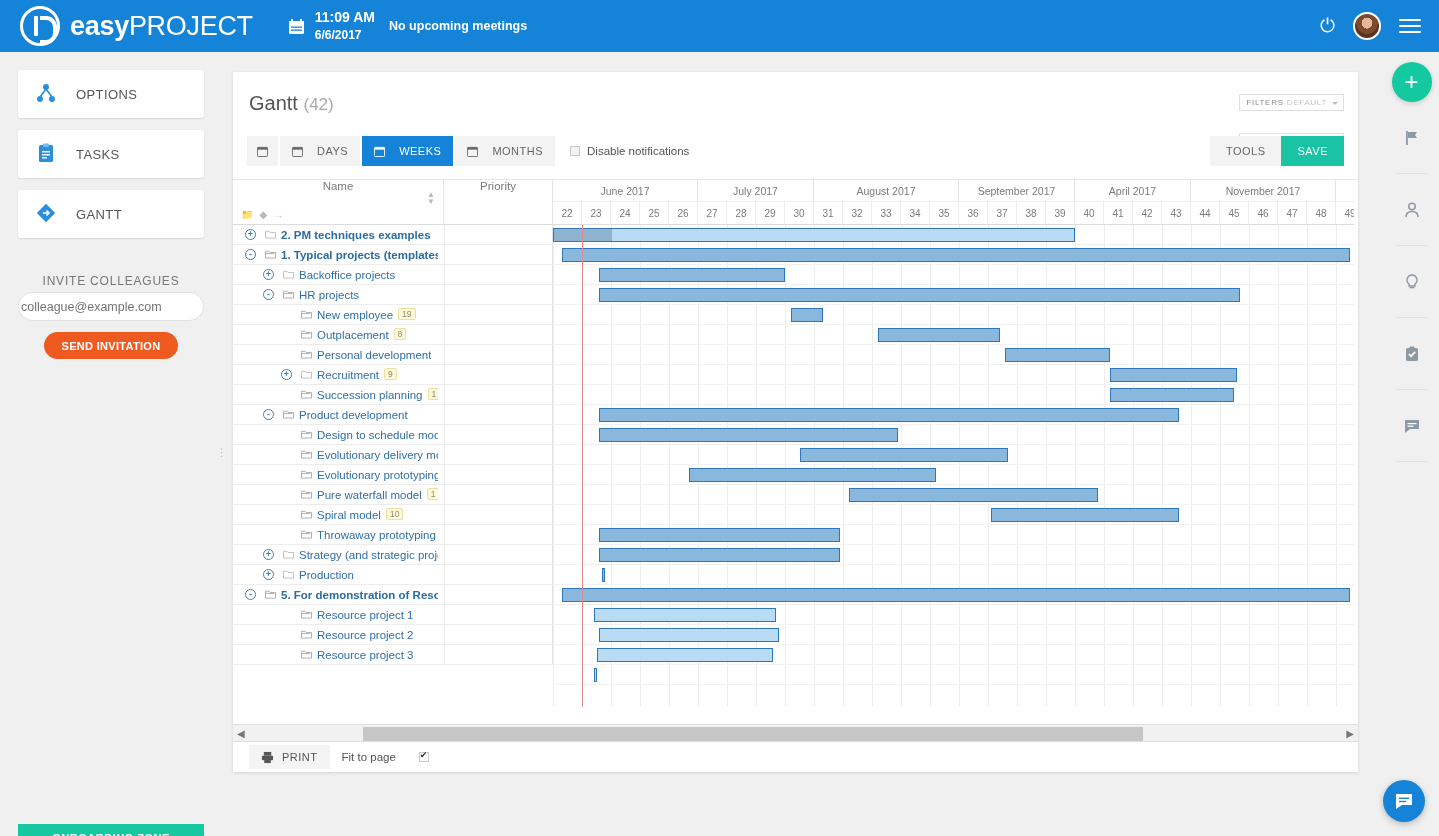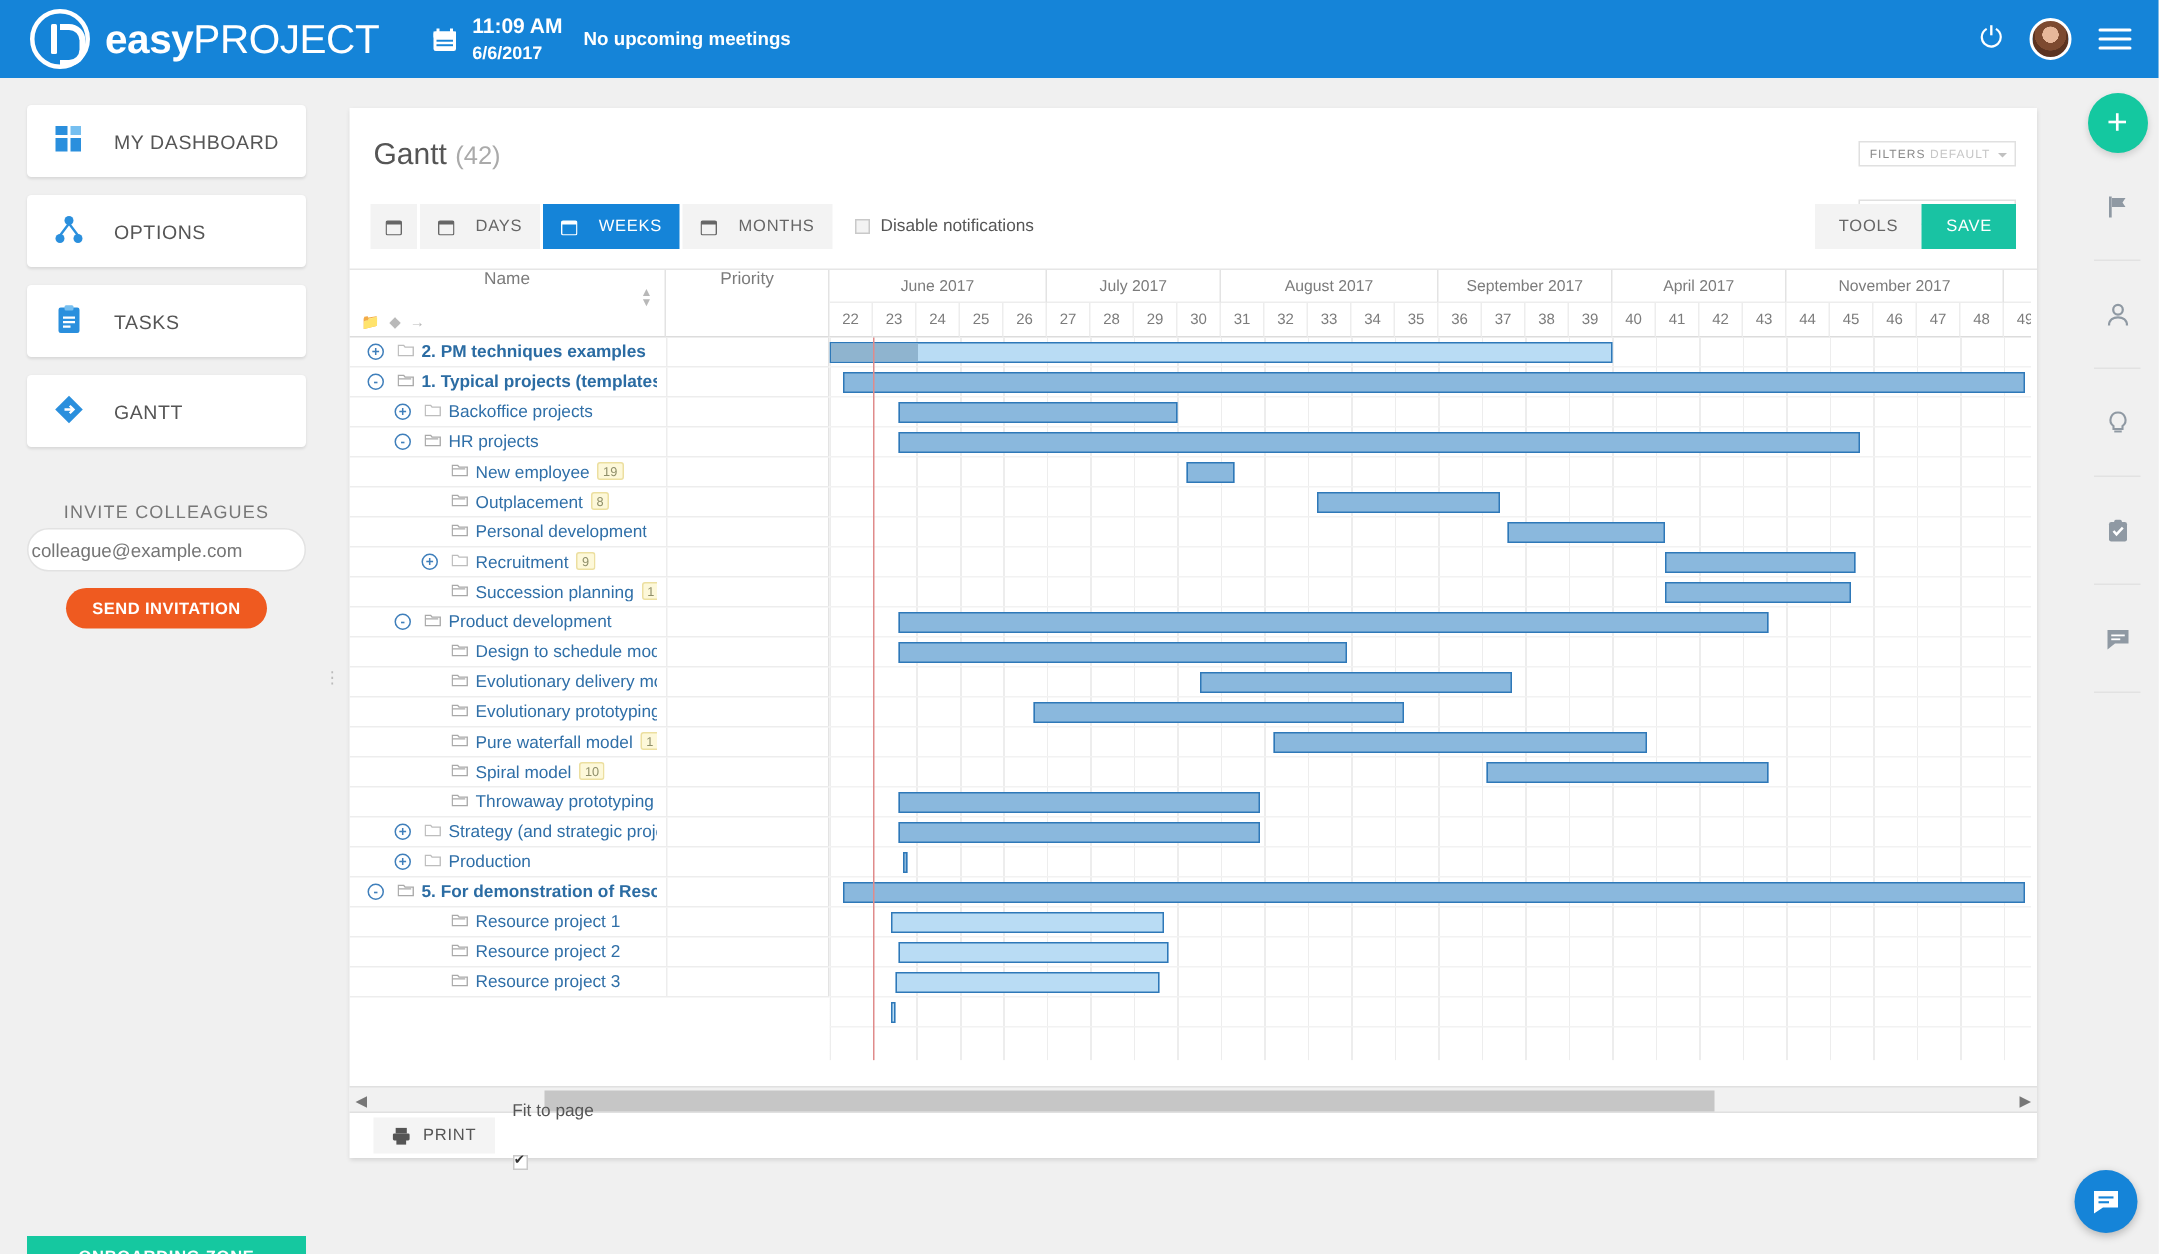--- a/index.html
+++ b/index.html
@@ -236,21 +236,21 @@
   .hscroll .thumb { position:absolute; left: 130px; top: 2px; width: 780px; height: 14px; background:#c6c6c6; }
   .hscroll .arr { position:absolute; top:3px; font-size: 10px; color:#777; cursor:pointer;}
   .hscroll .arr.l { left: 4px; } .hscroll .arr.r { right: 4px; }
 
   .footer { position:absolute; left:0; bottom:0; width:1125px; height: 30px; display:flex; align-items:center; }
   .print-btn {
     margin-left: 16px; height: 24px; background:#f4f4f4; color:#555;
     display:flex; align-items:center; gap:8px; padding: 0 12px;
     font-size: 11px; letter-spacing:.5px; cursor:pointer;
   }
-  .fitpage { margin-left: 12px; font-size: 11.5px; color:#555; display:flex; align-items:flex-start; gap:23px;flex-direction:column;}
+  .fitpage { margin-left: 12px; font-size: 11.5px; color:#555; display:flex; align-items:center; gap:23px;}
   .cbx.on { background:#fff; position:relative; }
   .cbx.on::after { content:"\2714"; position:absolute; left:0px; top:-3px; font-size:9px; color:#333;}
 </style>
 </head>
 <body>
 
 <div class="topbar">
   <div class="logo-wrap">
     <span class="logo-mark"></span>
     <span class="logo-text">
@@ -276,31 +276,20 @@
     <span class="hamburger">
         <i></i>
         <i></i>
         <i></i>
       </span>
   </div>
 </div>
 
 <div class="sidebar">
 
-  <div class="nav-item">
-    <span class="nav-ico">
-      <svg width="20" height="20" viewBox="0 0 20 20">
-          <rect x="1" y="1" width="8" height="6" fill="#2a8fdd"></rect>
-          <rect x="11" y="1" width="7" height="6" fill="#76bff0"></rect>
-          <rect x="1" y="9" width="8" height="9" fill="#2a8fdd"></rect>
-          <rect x="11" y="9" width="7" height="9" fill="#2a8fdd"></rect>
-        </svg>
-    </span>
-    <span class="nav-label">MY DASHBOARD</span>
-  </div>
 
   <div class="nav-item">
     <span class="nav-ico">
       <svg width="20" height="20" viewBox="0 0 20 20">
           <circle cx="10" cy="4" r="3" fill="#2a8fdd"></circle>
           <circle cx="4" cy="16" r="3" fill="#2a8fdd"></circle>
           <circle cx="16" cy="16" r="3" fill="#2a8fdd"></circle>
           <path d="M10 6 L4 14 M10 6 L16 14" stroke="#2a8fdd" stroke-width="1.6" fill="none"></path>
         </svg>
     </span>

